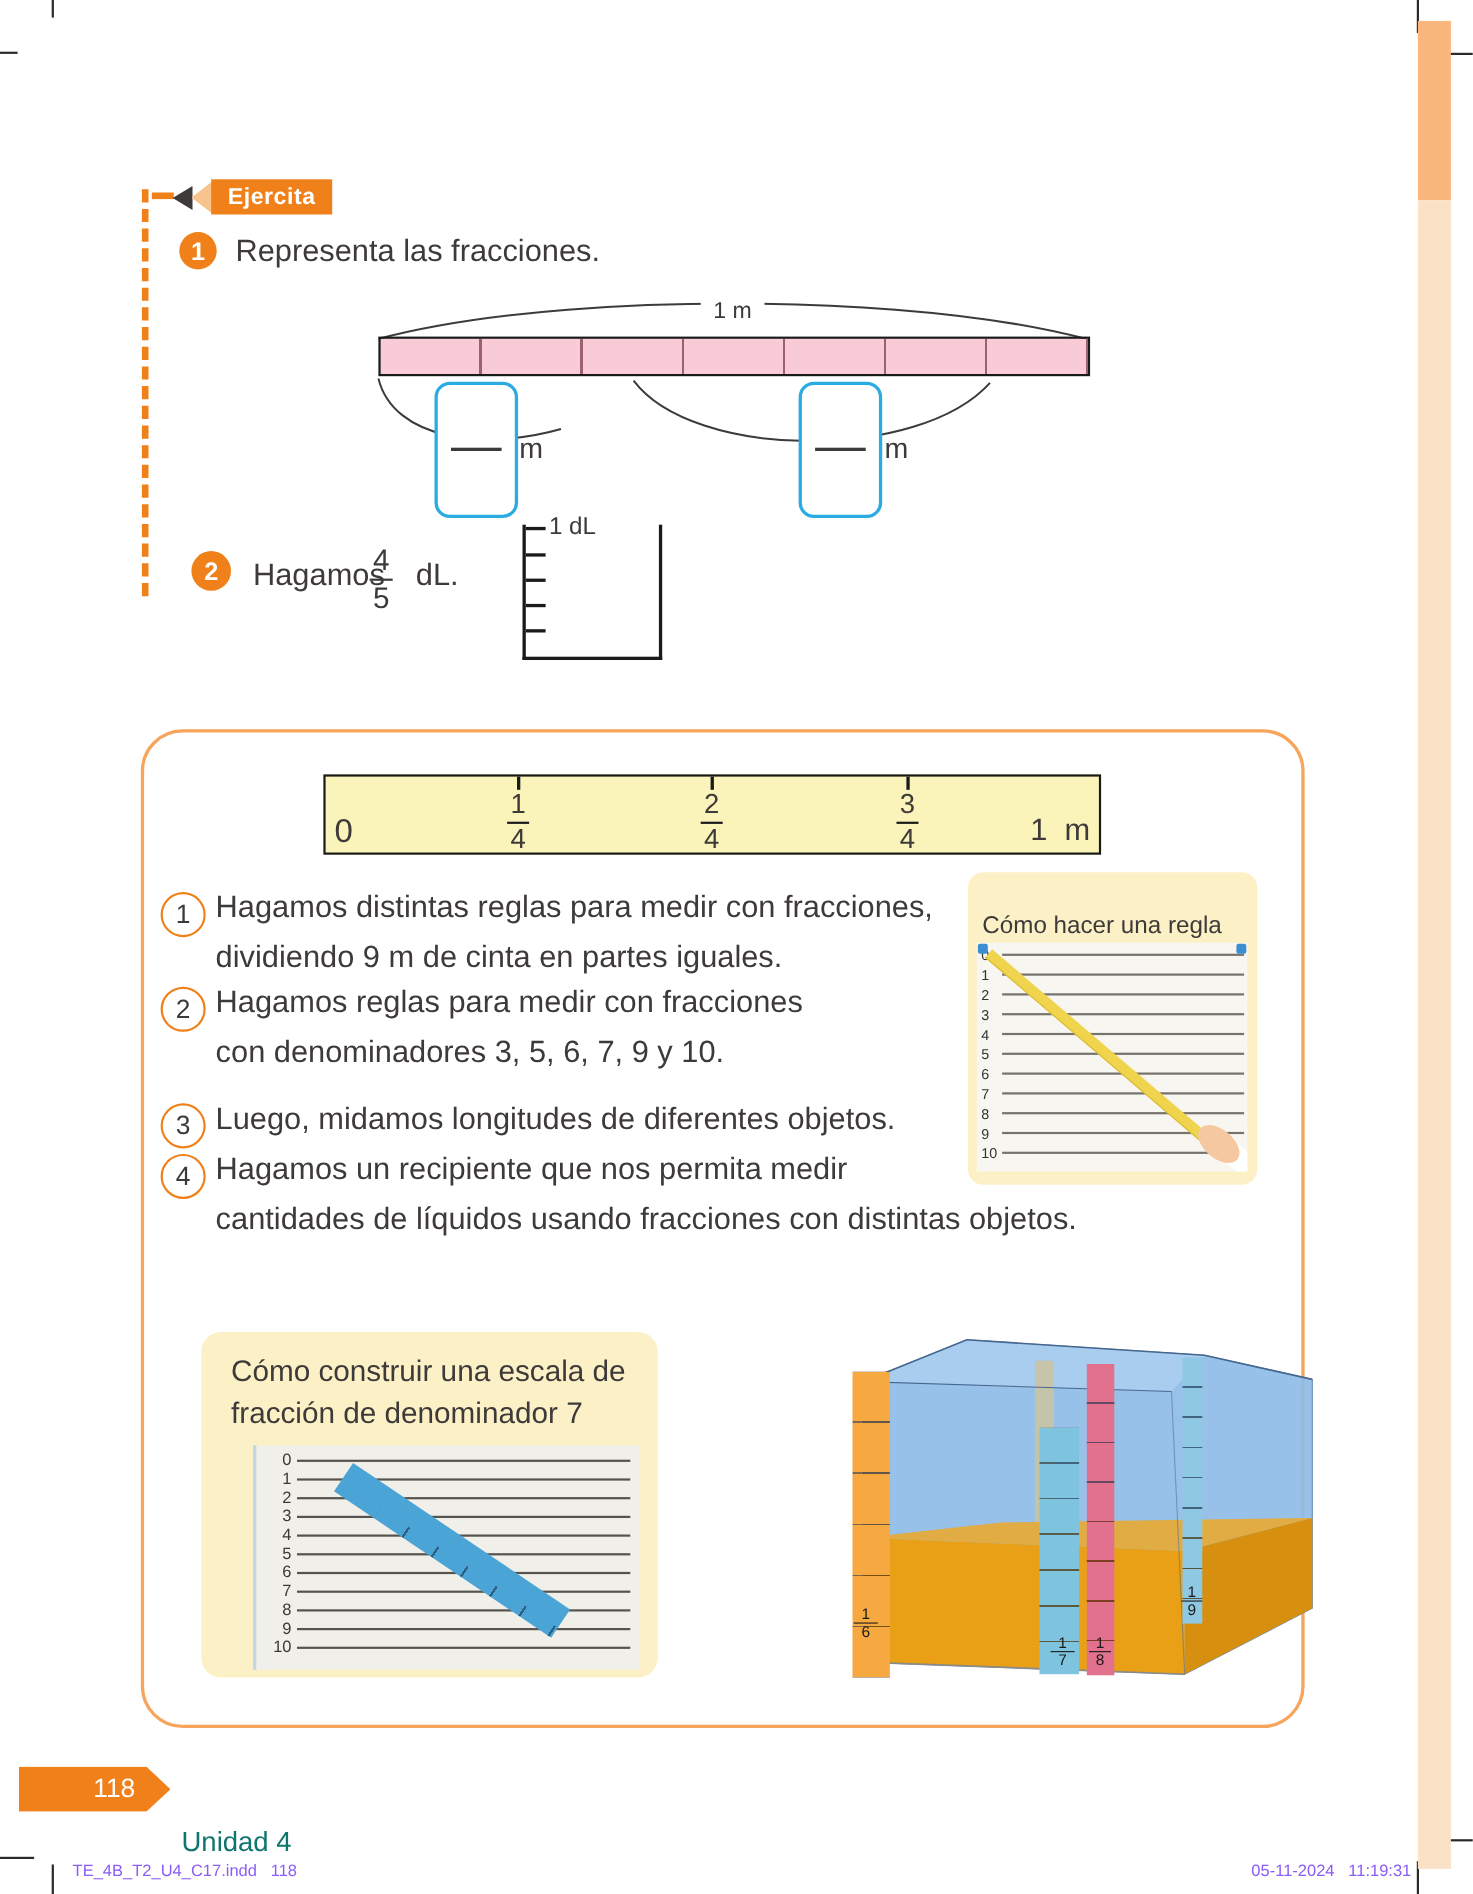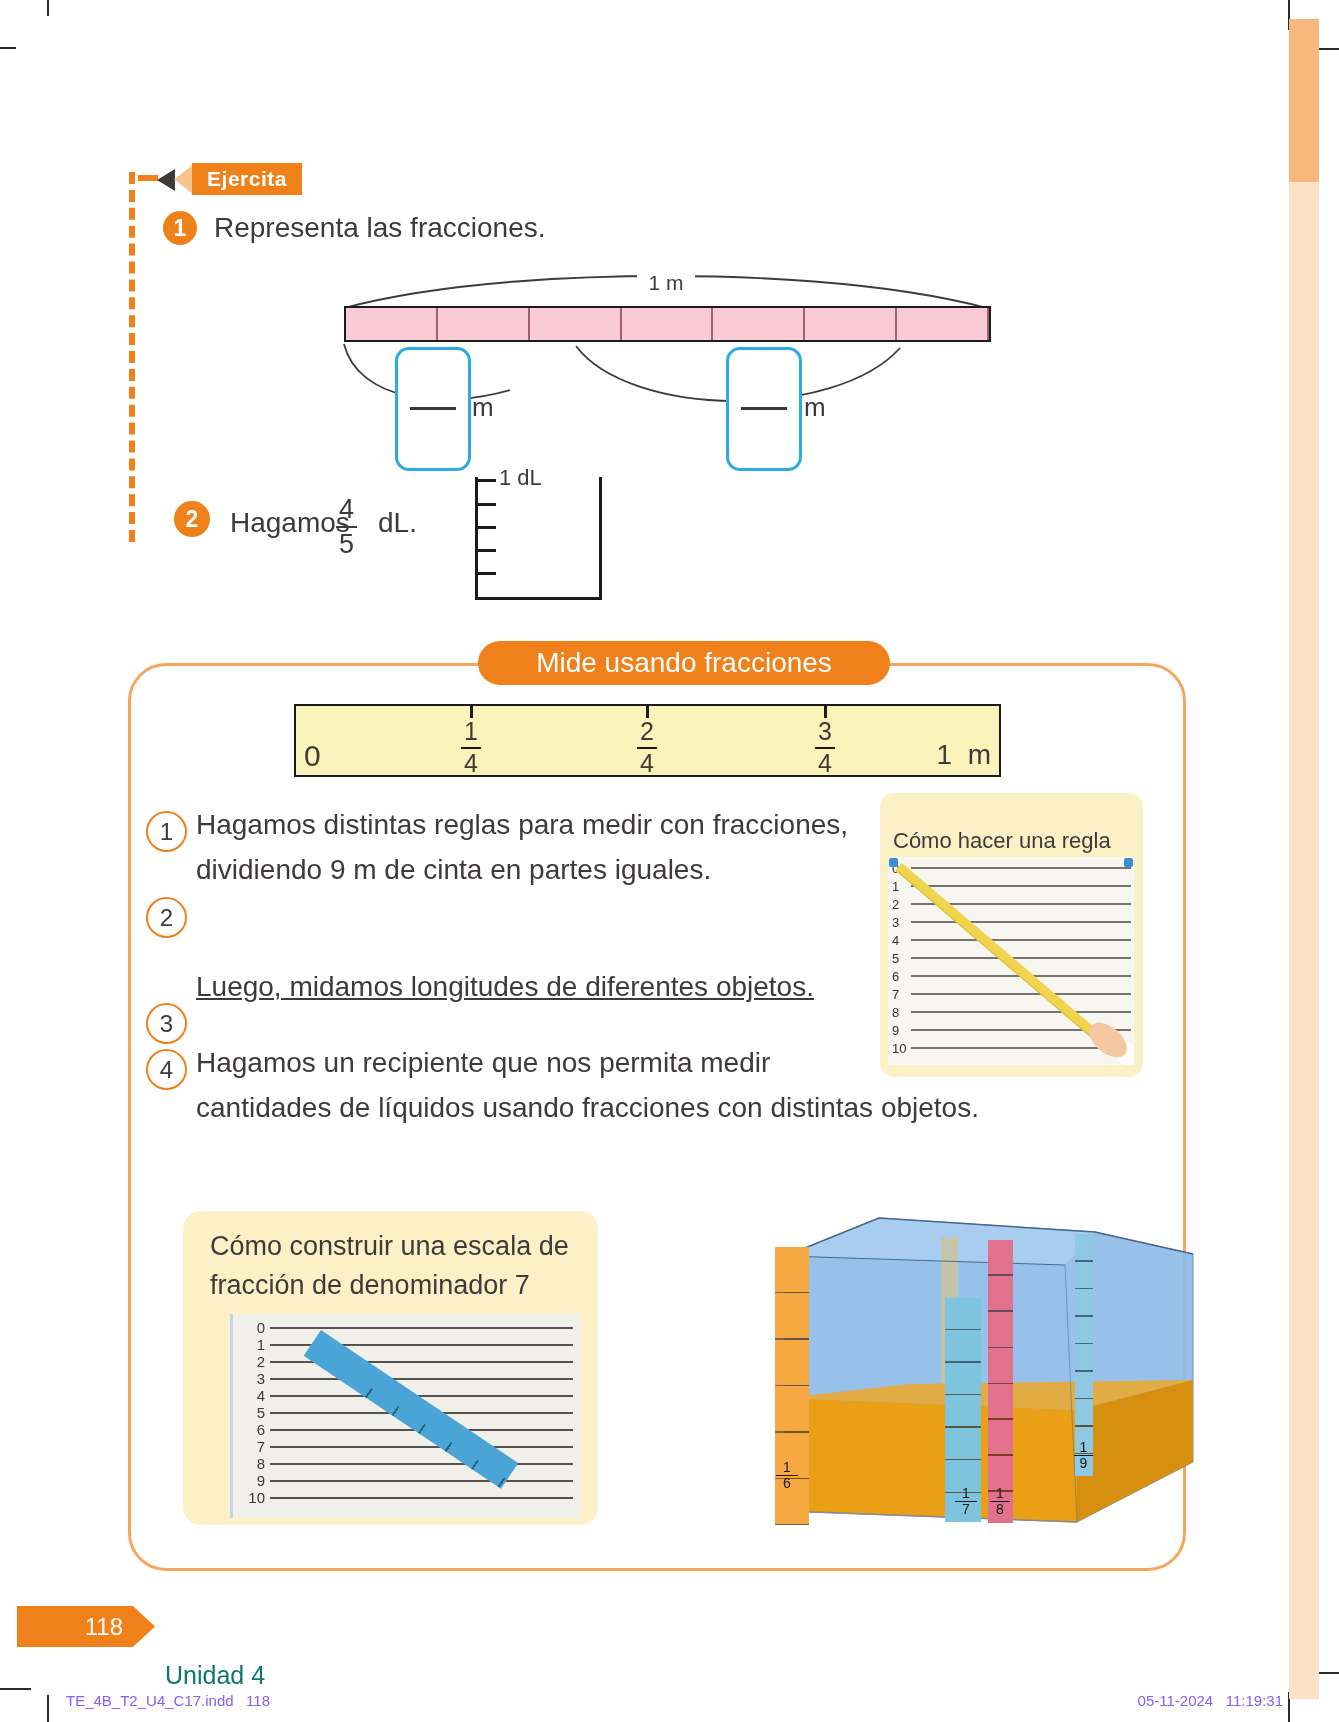--- a/index.html
+++ b/index.html
@@ -162,38 +162,39 @@
   <div class="cup">
     <div class="tick" style="top:2px;"></div>
     <div class="tick" style="top:26px;"></div>
     <div class="tick" style="top:49px;"></div>
     <div class="tick" style="top:72px;"></div>
     <div class="tick" style="top:95px;"></div>
   </div>
   <div class="abs" style="left:499px;top:465px;font-size:22px;">1 dL</div>
 
   <div class="bigbox"></div>
-  <div class="pill">Mide usando fracciones</div>
 
   <div class="ruler">
     <span class="zero">0</span>
     <div style="position:absolute;left:0;top:0;width:100%;height:100%;">
         <span class="rfrac"><i class="rtick"></i><b class="rn" style="font-weight:normal;font-style:normal;">1</b><span class="rd">4</span></span>
         <span class="rfrac"><i class="rtick"></i><b class="rn" style="font-weight:normal;font-style:normal;">2</b><span class="rd">4</span></span>
         <span class="rfrac"><i class="rtick"></i><b class="rn" style="font-weight:normal;font-style:normal;">3</b><span class="rd">4</span></span>
       </div>
     <span class="endlab">1  m</span>
   </div>
 
   <div class="step-circle" style="top:811px;">1</div>
   <div class="step-text" style="top:802px;">Hagamos distintas reglas para medir con fracciones,
 dividiendo 9 m de cinta en partes iguales.</div>
   <div class="step-circle" style="top:897px;">2</div>
+  <div class="step-text" style="top:888px;">Hagamos reglas para medir con fracciones
+con denominadores 3, 5, 6, 7, 9 y 10.</div>
   <div class="step-circle" style="top:1003px;">3</div>
-  <div class="step-text" style="top:964px;text-decoration:underline;">Luego, midamos longitudes de diferentes objetos.</div>
+  <div class="step-text" style="top:994px;">Luego, midamos longitudes de diferentes objetos.</div>
   <div class="step-circle" style="top:1049px;">4</div>
   <div class="step-text" style="top:1040px;">Hagamos un recipiente que nos permita medir
 cantidades de líquidos usando fracciones con distintas objetos.</div>
 
   <div class="note" style="left:880px;top:793px;width:263px;height:284px;border-radius:14px;">
     <div class="note-title" style="left:13px;top:8px;font-size:22px;line-height:31px;margin-top:24px;">Cómo hacer una regla
 de denominador 9</div>
     <div class="photo photo9">
       <div style="padding-top:2px;">
           <div class="prow">

